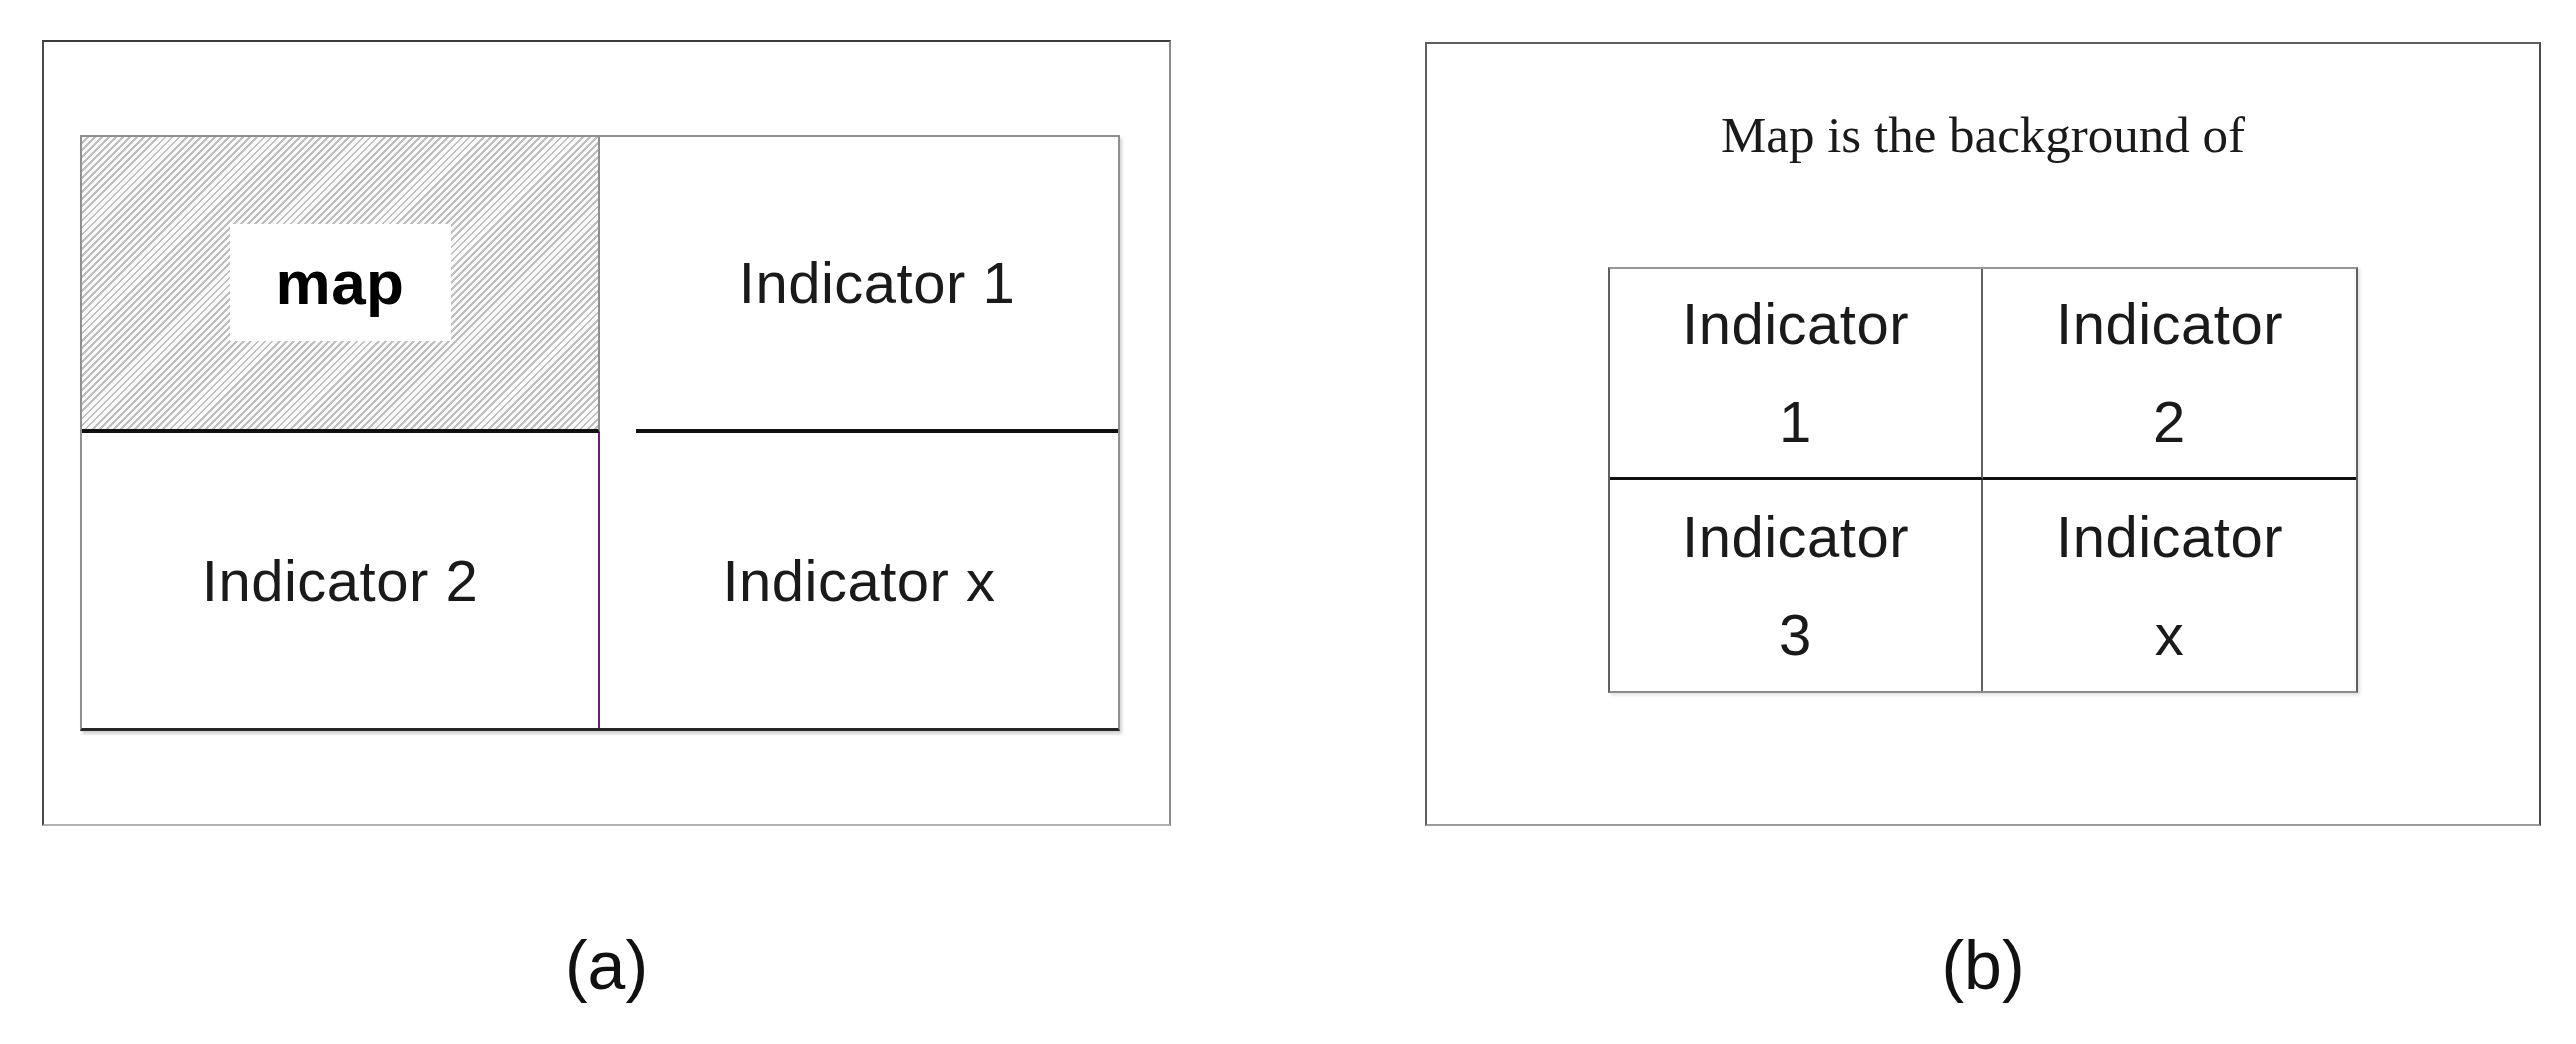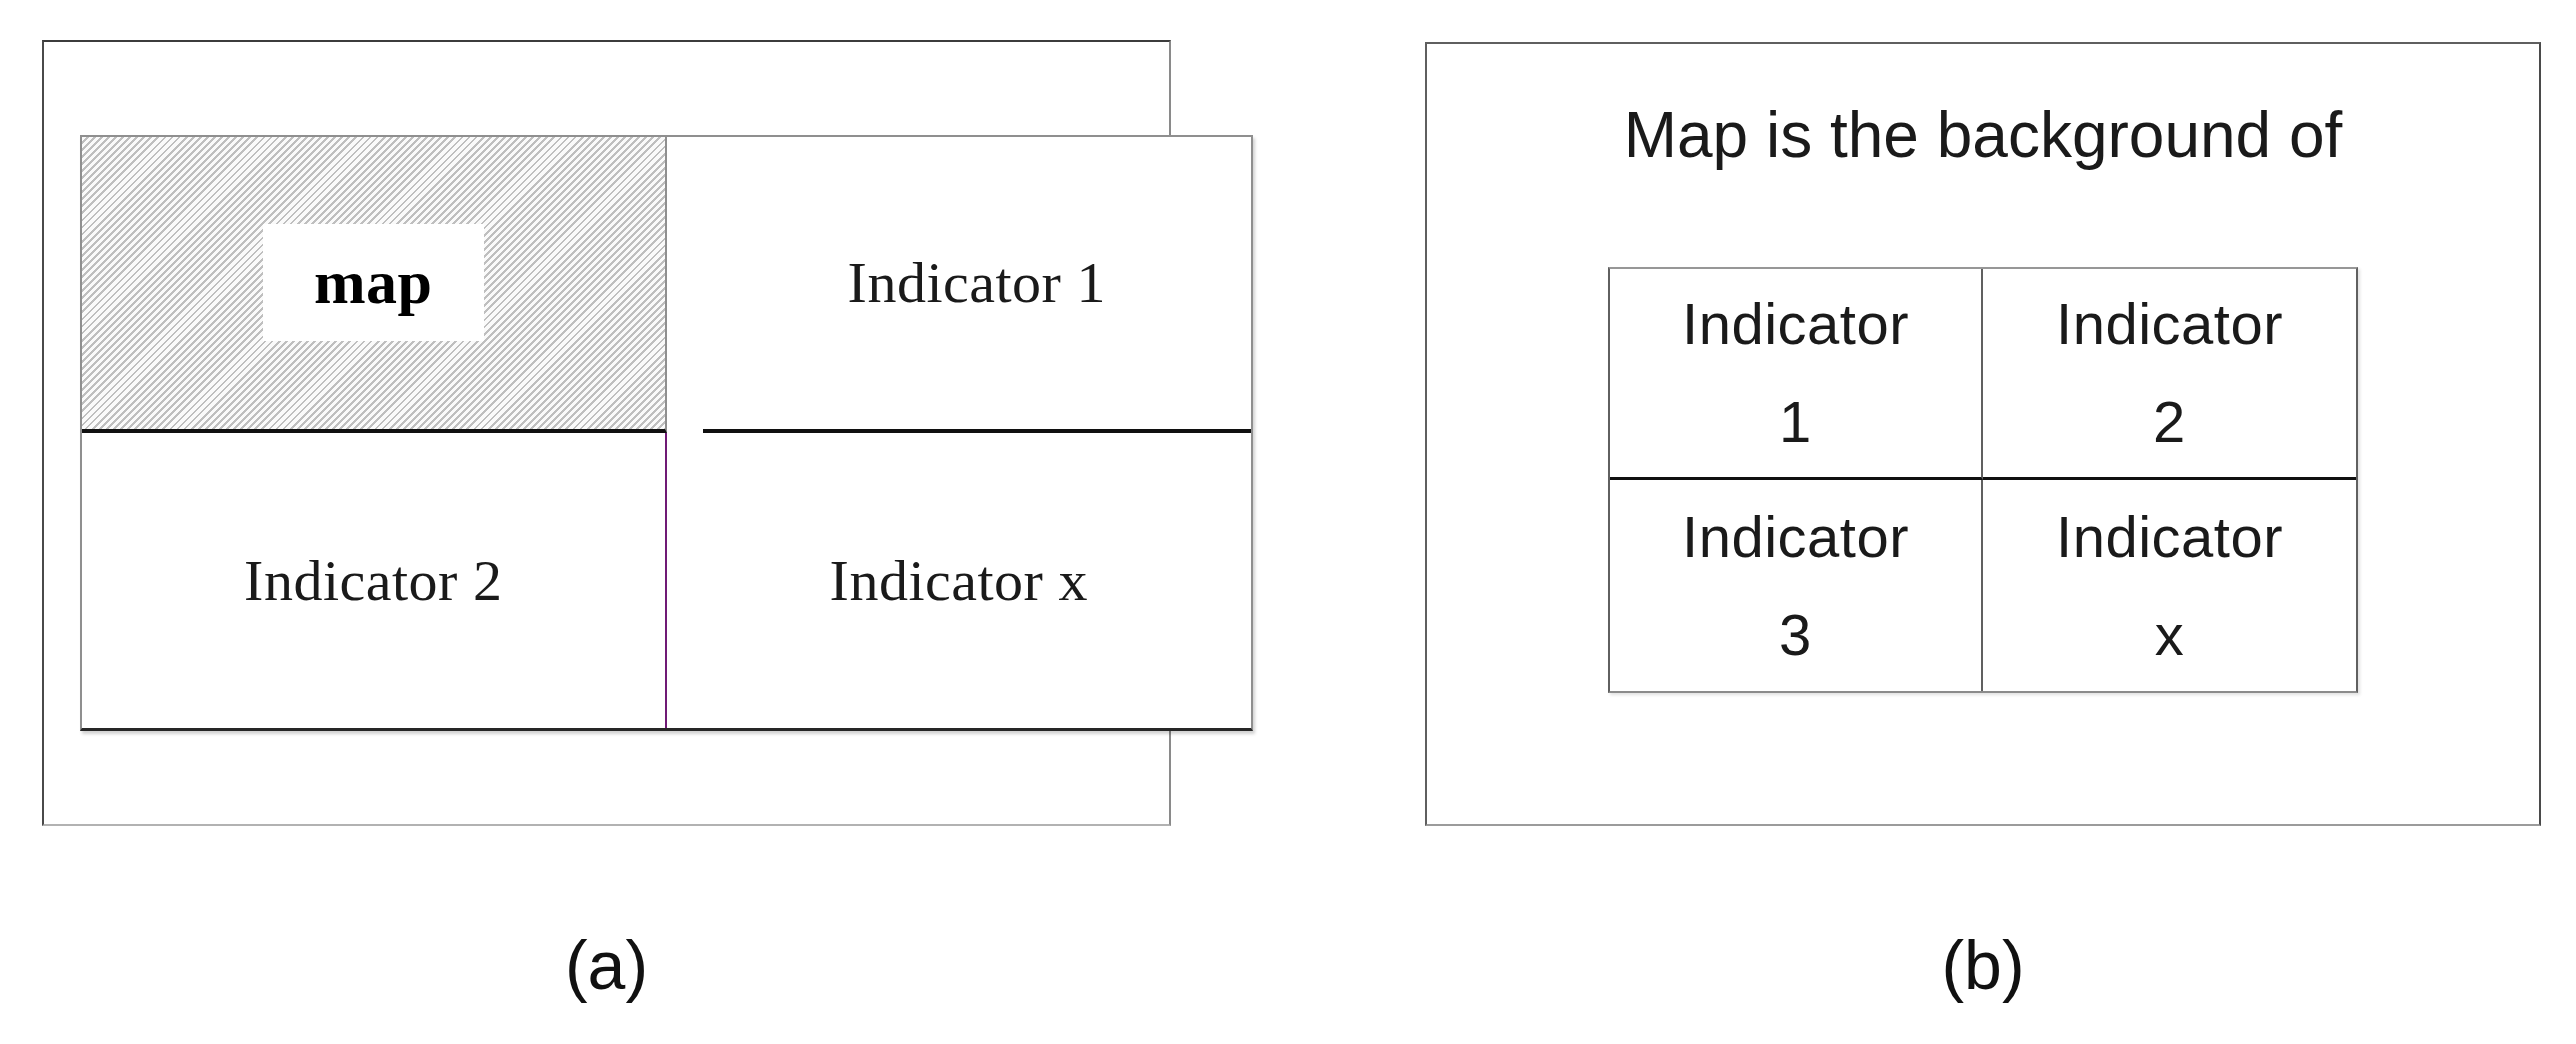--- a/index.html
+++ b/index.html
@@ -14,29 +14,28 @@
   .abs{position:absolute;box-sizing:border-box;}
 
   
   .panel-a-frame{
     left:42px;top:40px;width:1129px;height:786px;
     border:2px solid #8a8a8a;
     border-top-color:#3c3c3c;border-left-color:#4a4a4a;border-bottom-color:#b2b2b2;
     background:#ffffff;
   }
   .grid-a{
-    left:80px;top:135px;width:1173px;height:596px;
+    left:80px;top:135px;width:1040px;height:596px;
     display:grid;
     grid-template-columns:1fr 1fr;
     grid-template-rows:1fr 1fr;
     border:2px solid #8f8f8f;
     border-bottom:3px solid #262626;
     box-shadow:2px 3px 3px rgba(0,0,0,0.18);
     background:#ffffff;
-    font-family:Liberation Serif, serif;
   }
   .grid-a .cell{
     display:flex;align-items:center;justify-content:center;
     font-size:58px;letter-spacing:0.5px;
   }
   .grid-a .cell.c-tl{border-right:2px solid #8f8f8f;border-bottom:4px solid #101010;}
   .grid-a .cell.c-tr{border-bottom:4px solid #101010;margin-left:36px;}
   .grid-a .cell.c-bl{border-right:2px solid #701a75;}
   .hatch{
     background:repeating-linear-gradient(135deg,#fafafa 0px,#fafafa 3px,#bfbfbf 3px,#bfbfbf 5px);
@@ -49,21 +48,21 @@
 
   
   .panel-b-frame{
     left:1425px;top:42px;width:1116px;height:784px;
     border:2px solid #5f5f5f;
     border-bottom-color:#9b9b9b;border-right-color:#4a4a4a;
     background:#ffffff;
   }
   .title-b{
     left:1425px;top:95px;width:1116px;
-    text-align:center;font-size:64px;line-height:80px;color:#1a1a1a;
+    text-align:center;font-size:51px;line-height:80px;color:#1a1a1a;font-family:Liberation Serif, serif;
   }
   .table-b{
     left:1608px;top:267px;width:750px;height:426px;
     display:grid;
     grid-template-columns:1fr 1fr;
     grid-template-rows:1fr 1fr;
     border:2px solid #606060;
     border-top-color:#979797;border-bottom-color:#8b8b8b;
     box-shadow:2px 2px 3px rgba(0,0,0,0.12);
     background:#ffffff;

